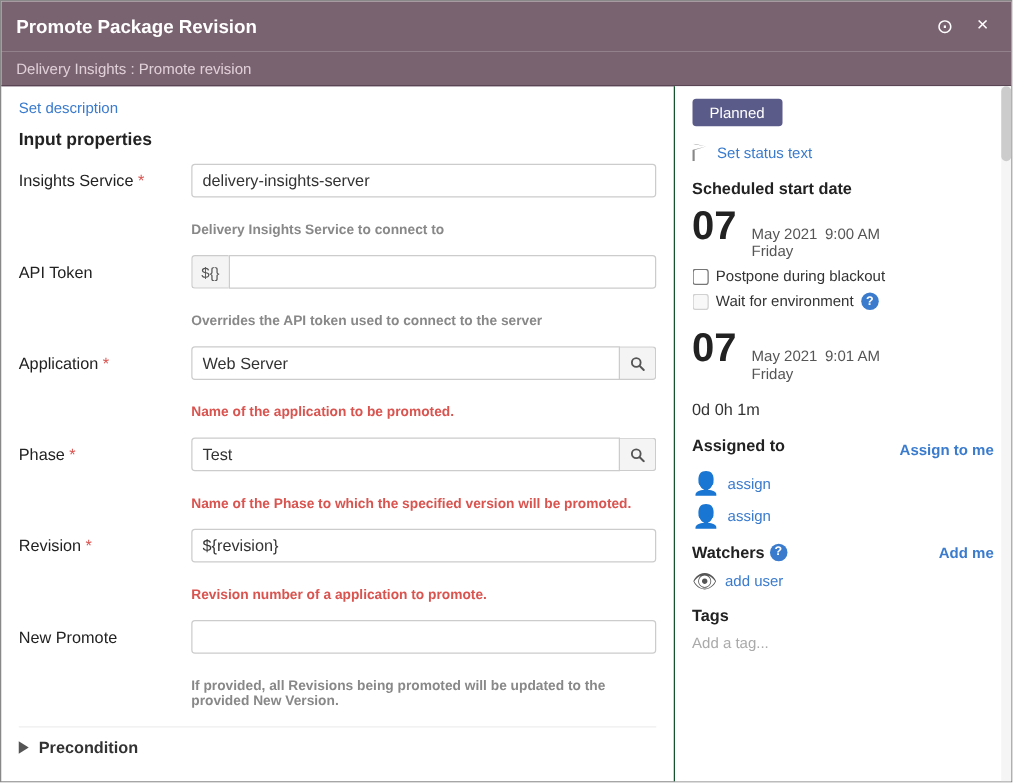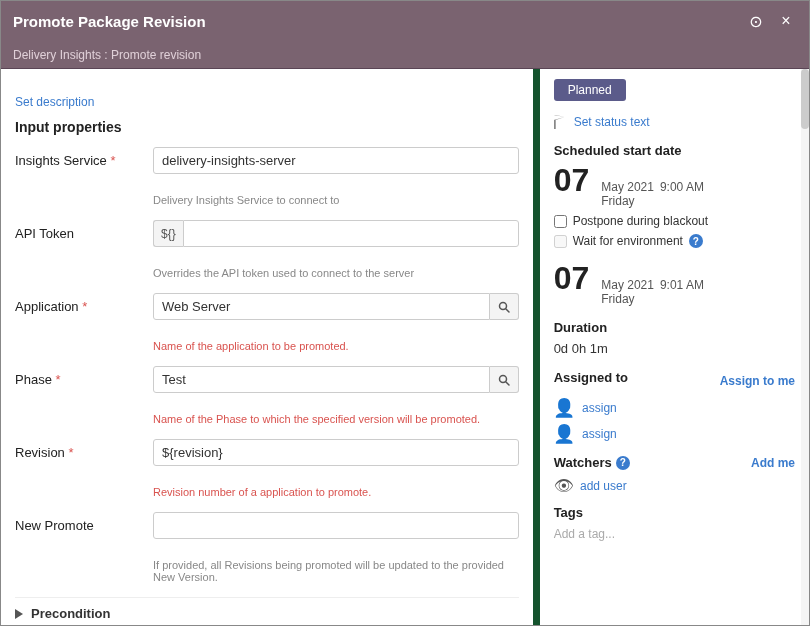--- a/index.html
+++ b/index.html
@@ -62,23 +62,23 @@
     }
 
     .main-content {
       display: flex;
       height: calc(626px - 68px);
     }
 
     
     .left-panel {
       width: 540px;
-      padding: 26px 14px;
+      padding: 10px 14px;
       overflow-y: auto;
-      border-right: 7px solid #14532d;
+      border-right: 1px solid #14532d;
     }
 
     .set-description {
       color: #3a7bcd;
       font-size: 12px;
       margin-bottom: 10px;
       cursor: pointer;
     }
 
     .section-title {
@@ -159,20 +159,21 @@
       align-items: center;
     }
 
     .token-prefix ~ .text-input {
       border-radius: 0 3px 3px 0;
     }
 
     .help-text {
       font-size: 11px;
       color: #888;
+      font-weight: bold;
     }
 
     .help-text.red {
       color: #d9534f;
     }
 
     .precondition-row {
       display: flex;
       align-items: center;
       gap: 8px;
@@ -534,21 +535,20 @@
           <span class="date-big">07</span>
           <div class="date-detail">
             <span>May 2021</span>
             <span>Friday</span>
           </div>
           <span class="date-time">9:01 AM</span>
         </div>
       </div>
 
       <div style="margin-bottom:14px;">
-        <div class="right-section-title">Duration</div>
         <div class="duration-val">0d 0h 1m</div>
       </div>
 
       <div class="assigned-section">
         <div class="assigned-header">
           <span class="right-section-title">Assigned to</span>
           <span class="assign-link">Assign to me</span>
         </div>
         <div class="assign-row">
           <span class="person-icon">👤</span>

